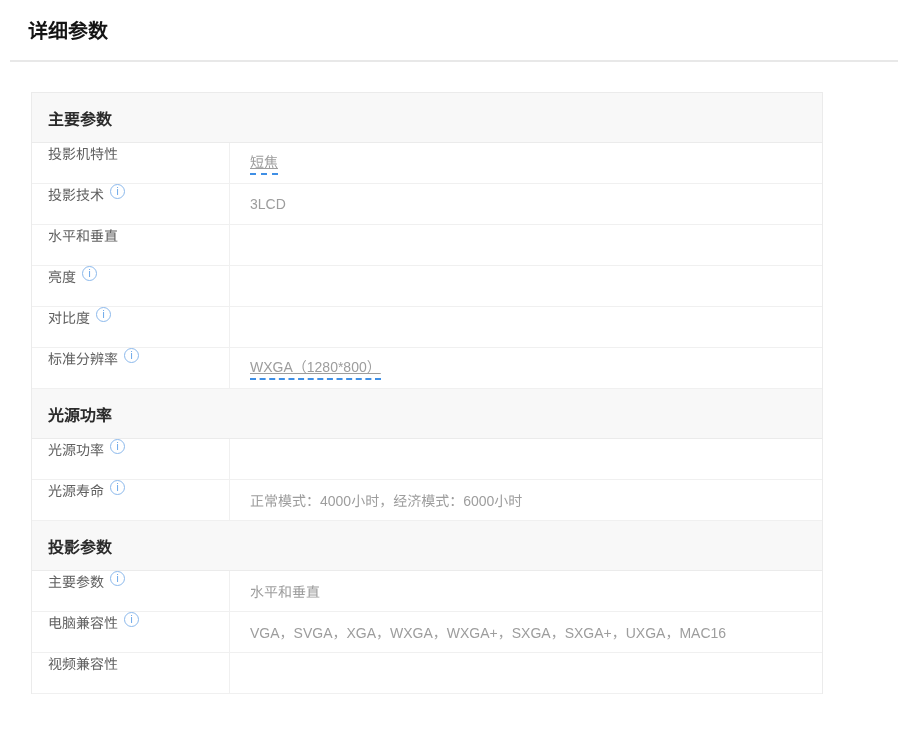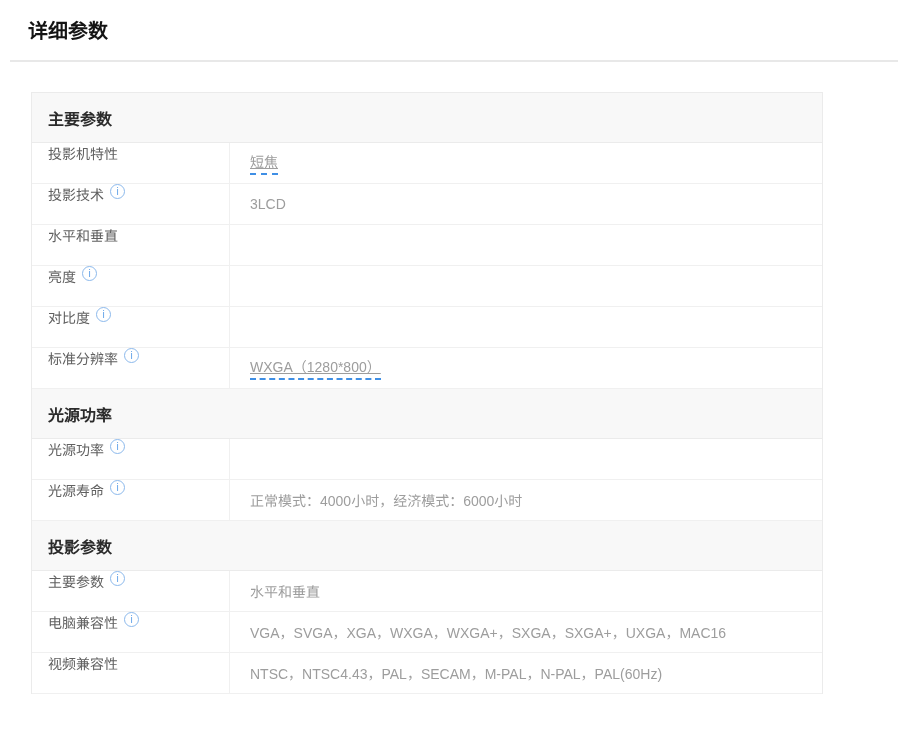--- a/index.html
+++ b/index.html
@@ -201,19 +201,16 @@
     <div class="value-cell">
       <span class="value-text">VGA，SVGA，XGA，WXGA，WXGA+，SXGA，SXGA+，UXGA，MAC16</span>
     </div>
   </div>
 
   <div class="spec-row">
     <div class="label-cell">
       <span>视频兼容性</span>
 
     </div>
-    <div class="value-cell">
-      <span class="value-text">NTSC，NTSC4.43，PAL，SECAM，M-PAL，N-PAL，PAL(60Hz)</span>
-    </div>
   </div>
 </div>
   </section>
 </div>
 
 </body></html>

